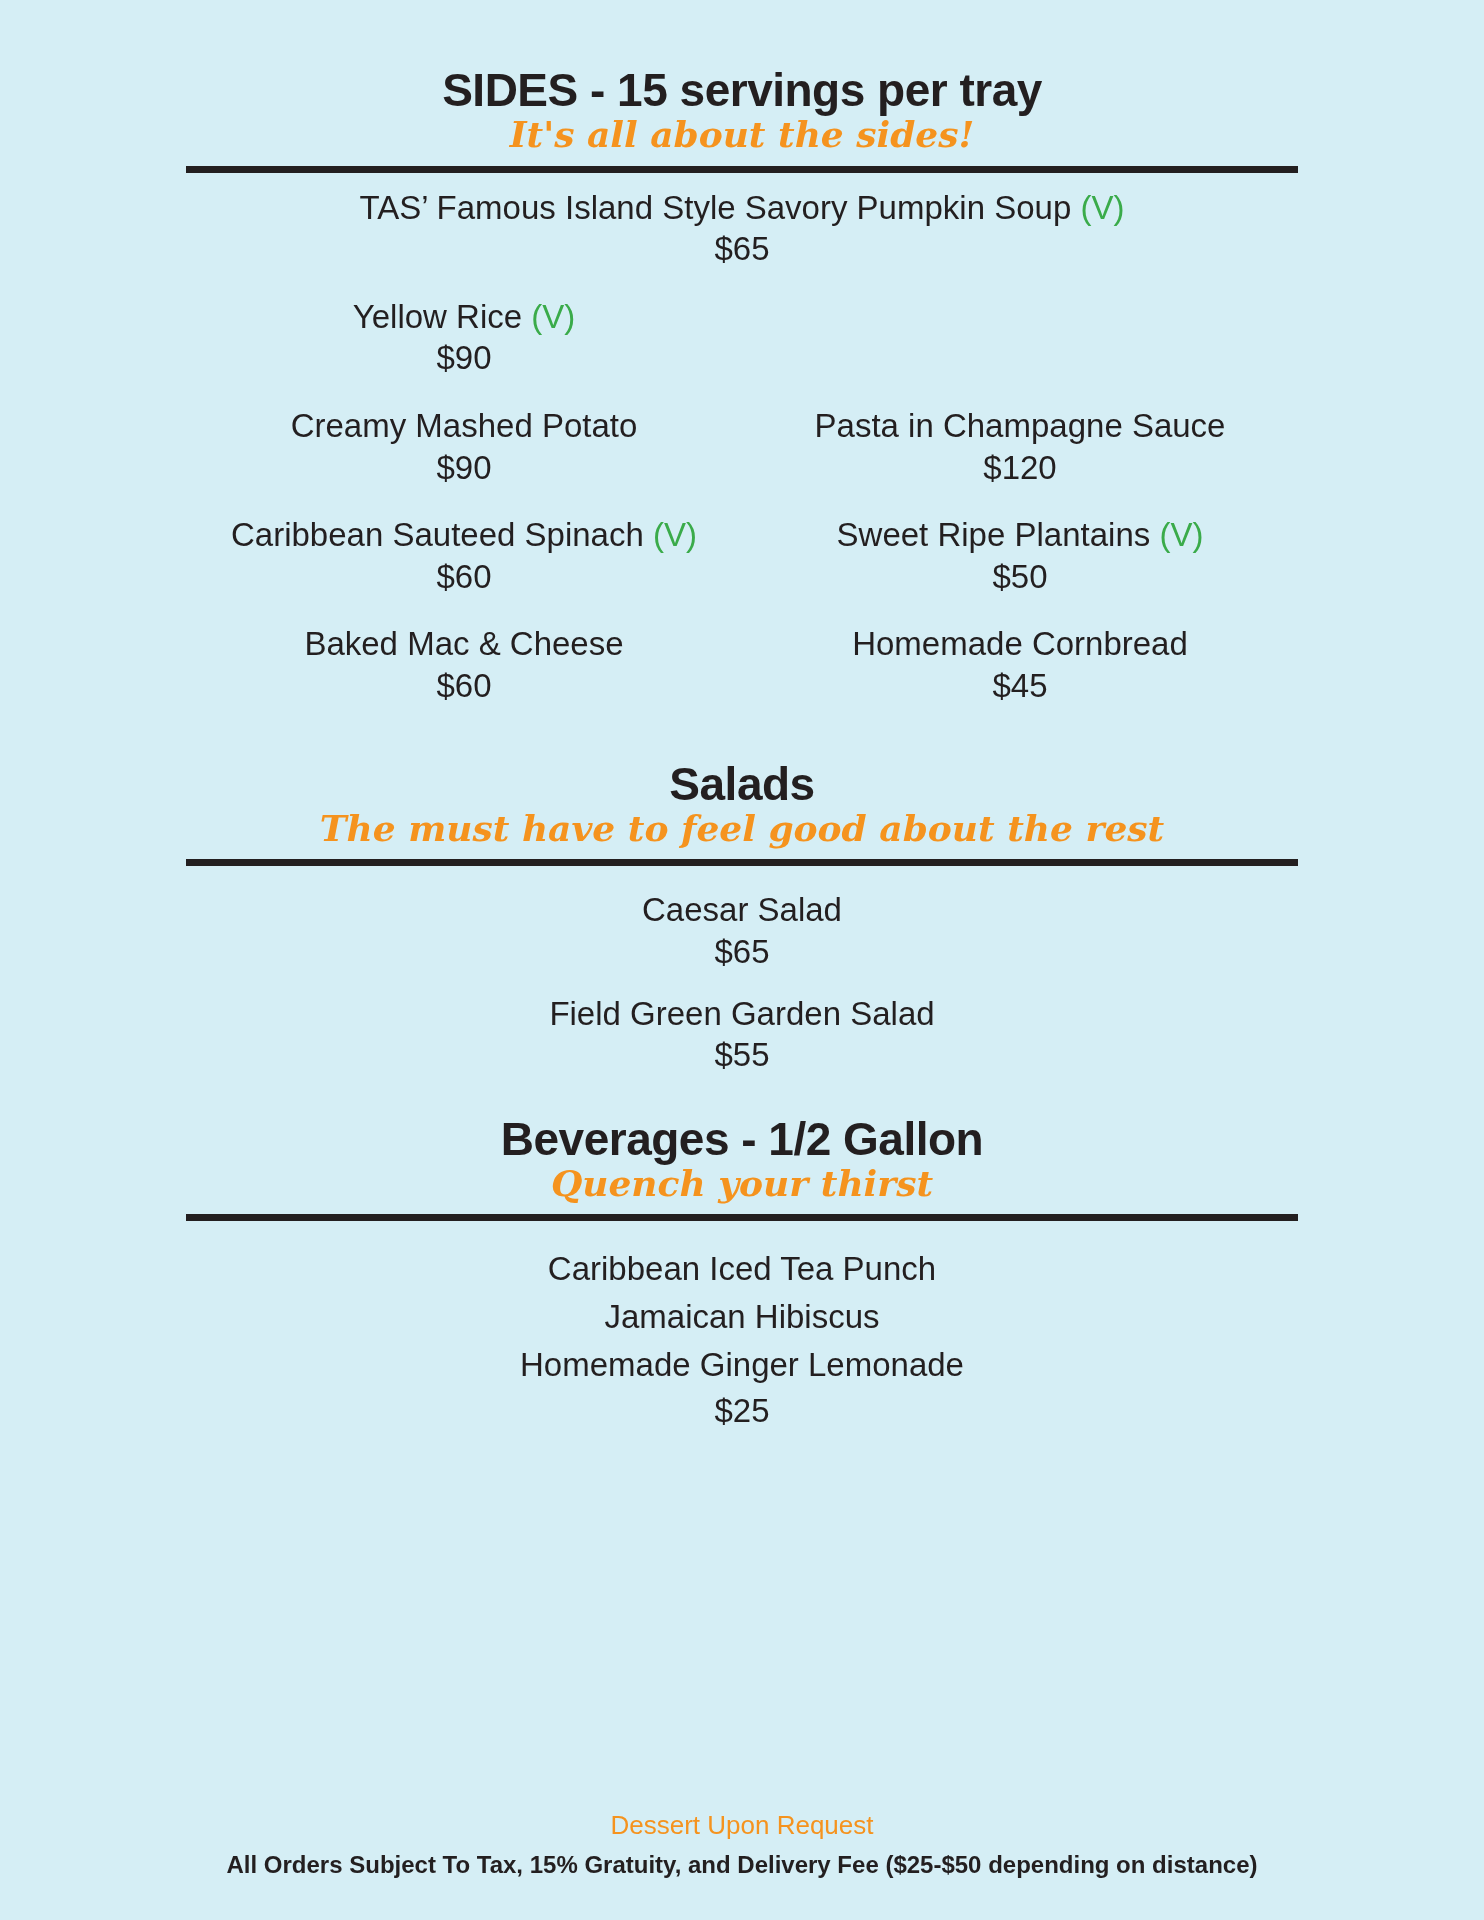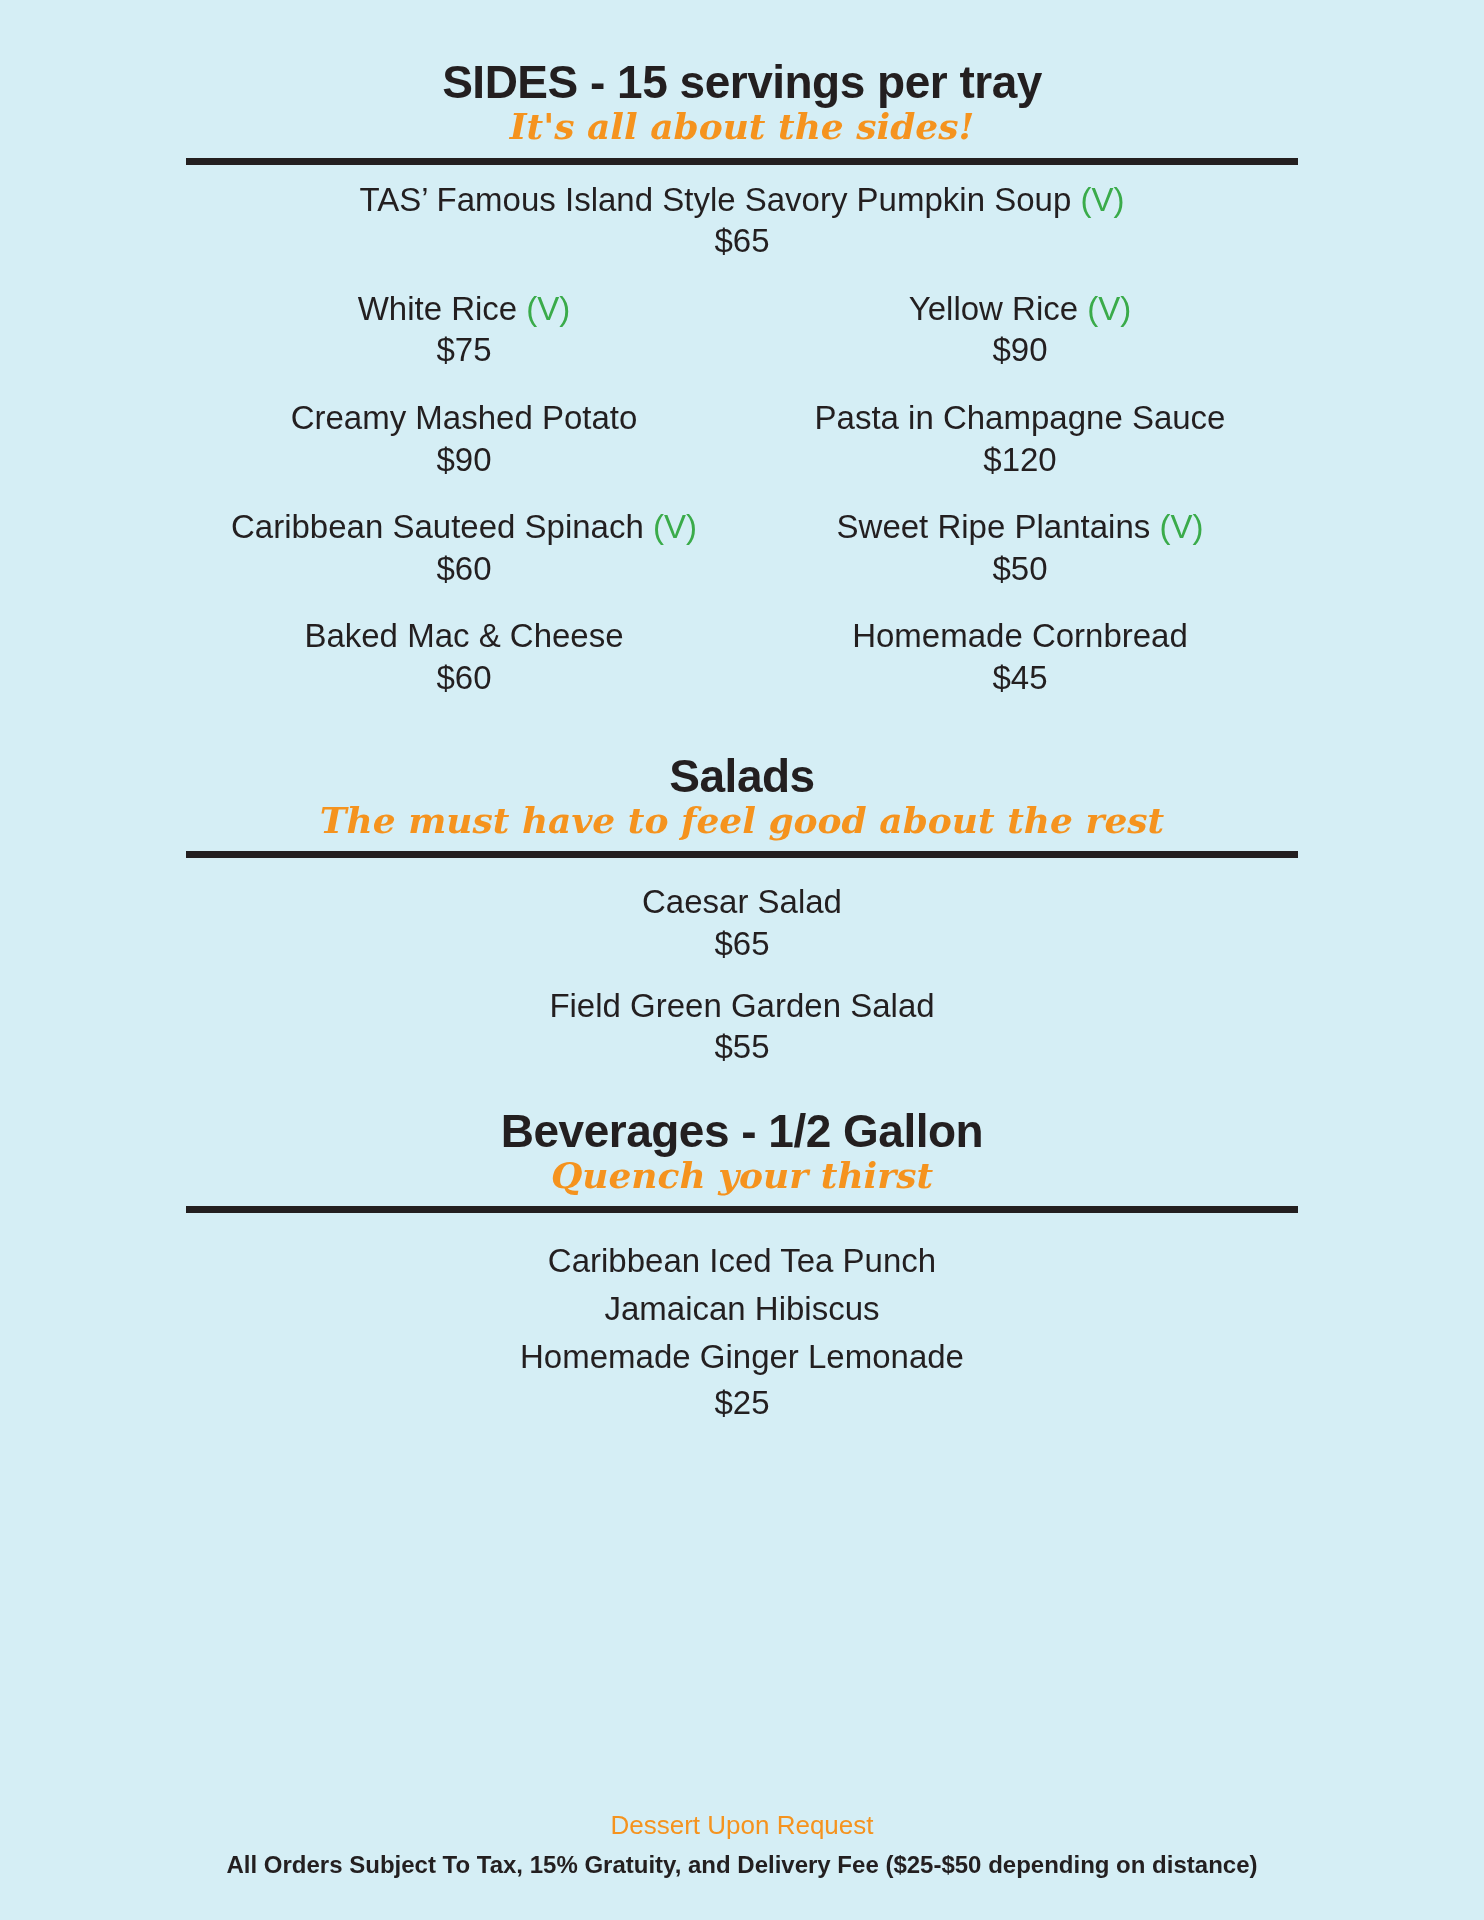--- a/index.html
+++ b/index.html
@@ -12,21 +12,21 @@
     background: #d5eef5;
     font-family: "Liberation Sans", sans-serif;
     color: #231f20;
     overflow: hidden;
   }
   .page {
     width: 1484px;
     height: 1920px;
     position: relative;
     box-sizing: border-box;
-    padding: 4px 186px;
+    padding: 12px 186px;
   }
 
   
   .section {
     width: 100%;
   }
   .section-title {
     text-align: center;
     font-size: 46px;
     font-weight: bold;
@@ -139,24 +139,20 @@
     <div class="section-tagline">It's all about the sides!</div>
     <div class="rule"></div>
 
     <div class="full-item">
       <div class="item-name"><span>TAS’ Famous Island Style Savory Pumpkin Soup </span><span class="veg">(V)</span></div>
       <div class="item-price">$65</div>
     </div>
 
     <div class="two-col">
       <div class="col">
-        <div class="item-name"><span>White Rice </span><span class="veg">(V)</span></div>
-        <div class="item-price">$75</div>
-      </div>
-      <div class="col">
         <div class="item-name"><span>Yellow Rice </span><span class="veg">(V)</span></div>
         <div class="item-price">$90</div>
       </div>
     </div>
 
     <div class="two-col">
       <div class="col">
         <div class="item-name"><span>Creamy Mashed Potato</span><span class="veg"></span></div>
         <div class="item-price">$90</div>
       </div>

